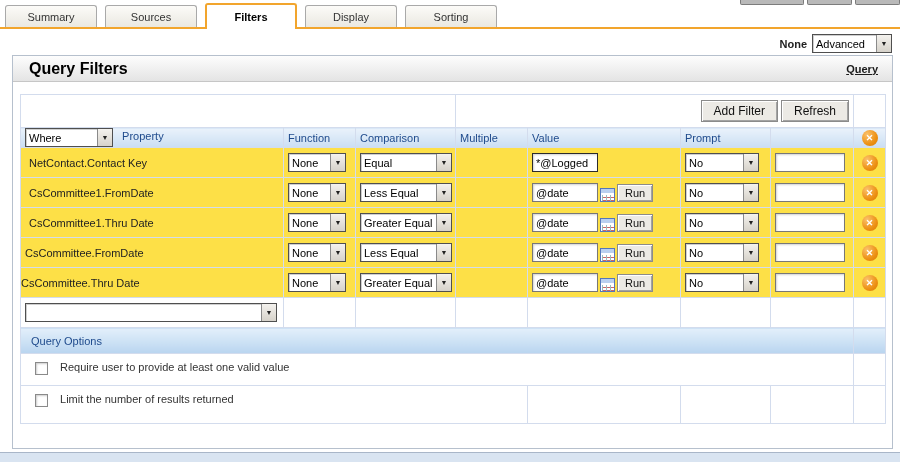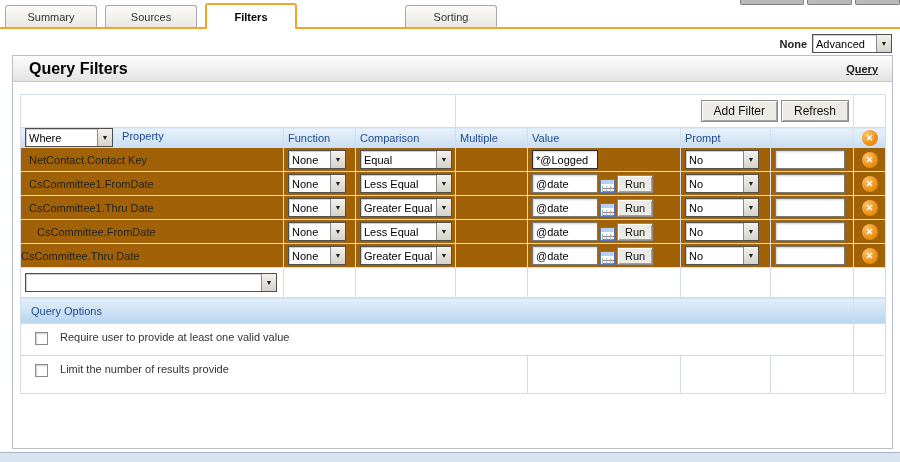--- a/index.html
+++ b/index.html
@@ -55,21 +55,21 @@
                   display:flex; align-items:center; justify-content:space-between; padding:0 14px 0 16px; }
   .panel-title { font-size:16px; font-weight:bold; color:#000; }
   .hide-link { font-weight:bold; color:#1a1a1a; text-decoration:underline; cursor:pointer; }
 
   
   table.qf { border-collapse:collapse; table-layout:fixed; width:865px; margin:12px 0 0 7px;
              border:1px solid #9fb0c6; }
   table.qf td { border:1px solid #d3dced; padding:0 4px; vertical-align:middle; overflow:hidden; }
   tr.toolbar-row td { height:33px; background:#fff; }
   tr.head-row td { height:16px; background:linear-gradient(#eaf2fb,#cadef3); color:#1e4a8c; }
-  tr.data-row td { height:24px; background:#a16207; color:#222; }
+  tr.data-row td { height:30px; background:#fde047; color:#222; }
   tr.empty-row td { height:30px; background:#fff; }
   tr.qo-row td { height:26px; background:linear-gradient(#e3effb,#b9d5ef); color:#1e4a8c; padding-left:10px; }
   tr.cb-row td { background:#fff; vertical-align:top; padding-top:7px; color:#333; }
   tr.cb-row.r1 td { height:32px; }
   tr.cb-row.r2 td { height:38px; }
   .cell-right { text-align:right; }
   .cell-center { text-align:center; }
   .prop-head { display:inline-block; margin-left:6px; color:#1e4a8c; }
   .cb-label { margin-left:9px; }
   .val-group { display:flex; align-items:flex-end; gap:2px; }
@@ -85,20 +85,23 @@
   <div class="tabbar">
     <div class="orange-line"></div>
     <div class="tab" style="left:5px">
         <span>Summary</span>
       </div>
     <div class="tab" style="left:105px">
         <span>Sources</span>
       </div>
     <div class="tab active" style="left:205px">
         <span>Filters</span>
+      </div>
+    <div class="tab" style="left:305px">
+        <span>Display</span>
       </div>
     <div class="tab" style="left:405px">
         <span>Sorting</span>
       </div>
     <div class="cutoff-btn" style="left:740px;width:64px"></div>
     <div class="cutoff-btn" style="left:807px;width:45px"></div>
     <div class="cutoff-btn" style="left:855px;width:45px"></div>
   </div>
 
   <div class="mode-row">
@@ -222,21 +225,21 @@
             </td>
         <td><span class="xselect" style="width:74px">
                 <span class="xsel-text">No</span>
                 <span class="xsel-btn">▼</span>
               </span></td>
         <td><input class="xinput" style="width: 70px;"></td>
         <td class="cell-center"><span class="del-icon">✕</span></td>
       </tr>
 
       <tr class="data-row">
-        <td style="padding-left:16px">CsCommittee.FromDate</td>
+        <td style="padding-left:4px">CsCommittee.FromDate</td>
         <td><span class="xselect" style="width:58px">
                 <span class="xsel-text">None</span>
                 <span class="xsel-btn">▼</span>
               </span></td>
         <td><span class="xselect" style="width:92px">
                 <span class="xsel-text">Less Equal</span>
                 <span class="xsel-btn">▼</span>
               </span></td>
         <td></td>
         <td>
@@ -305,21 +308,21 @@
         <td colspan="7" style="padding-left:14px">
           <input type="checkbox" class="xcheck" style="">
           <span class="cb-label">Require user to provide at least one valid value</span>
         </td>
         <td></td>
       </tr>
 
       <tr class="cb-row r2">
         <td colspan="4" style="padding-left:14px">
           <input type="checkbox" class="xcheck" style="">
-          <span class="cb-label">Limit the number of results provide</span>
+          <span class="cb-label">Limit the number of results returned</span>
         </td>
         <td></td>
         <td></td>
         <td></td>
         <td></td>
       </tr>
     </tbody>
       </table>
   </div>
 

